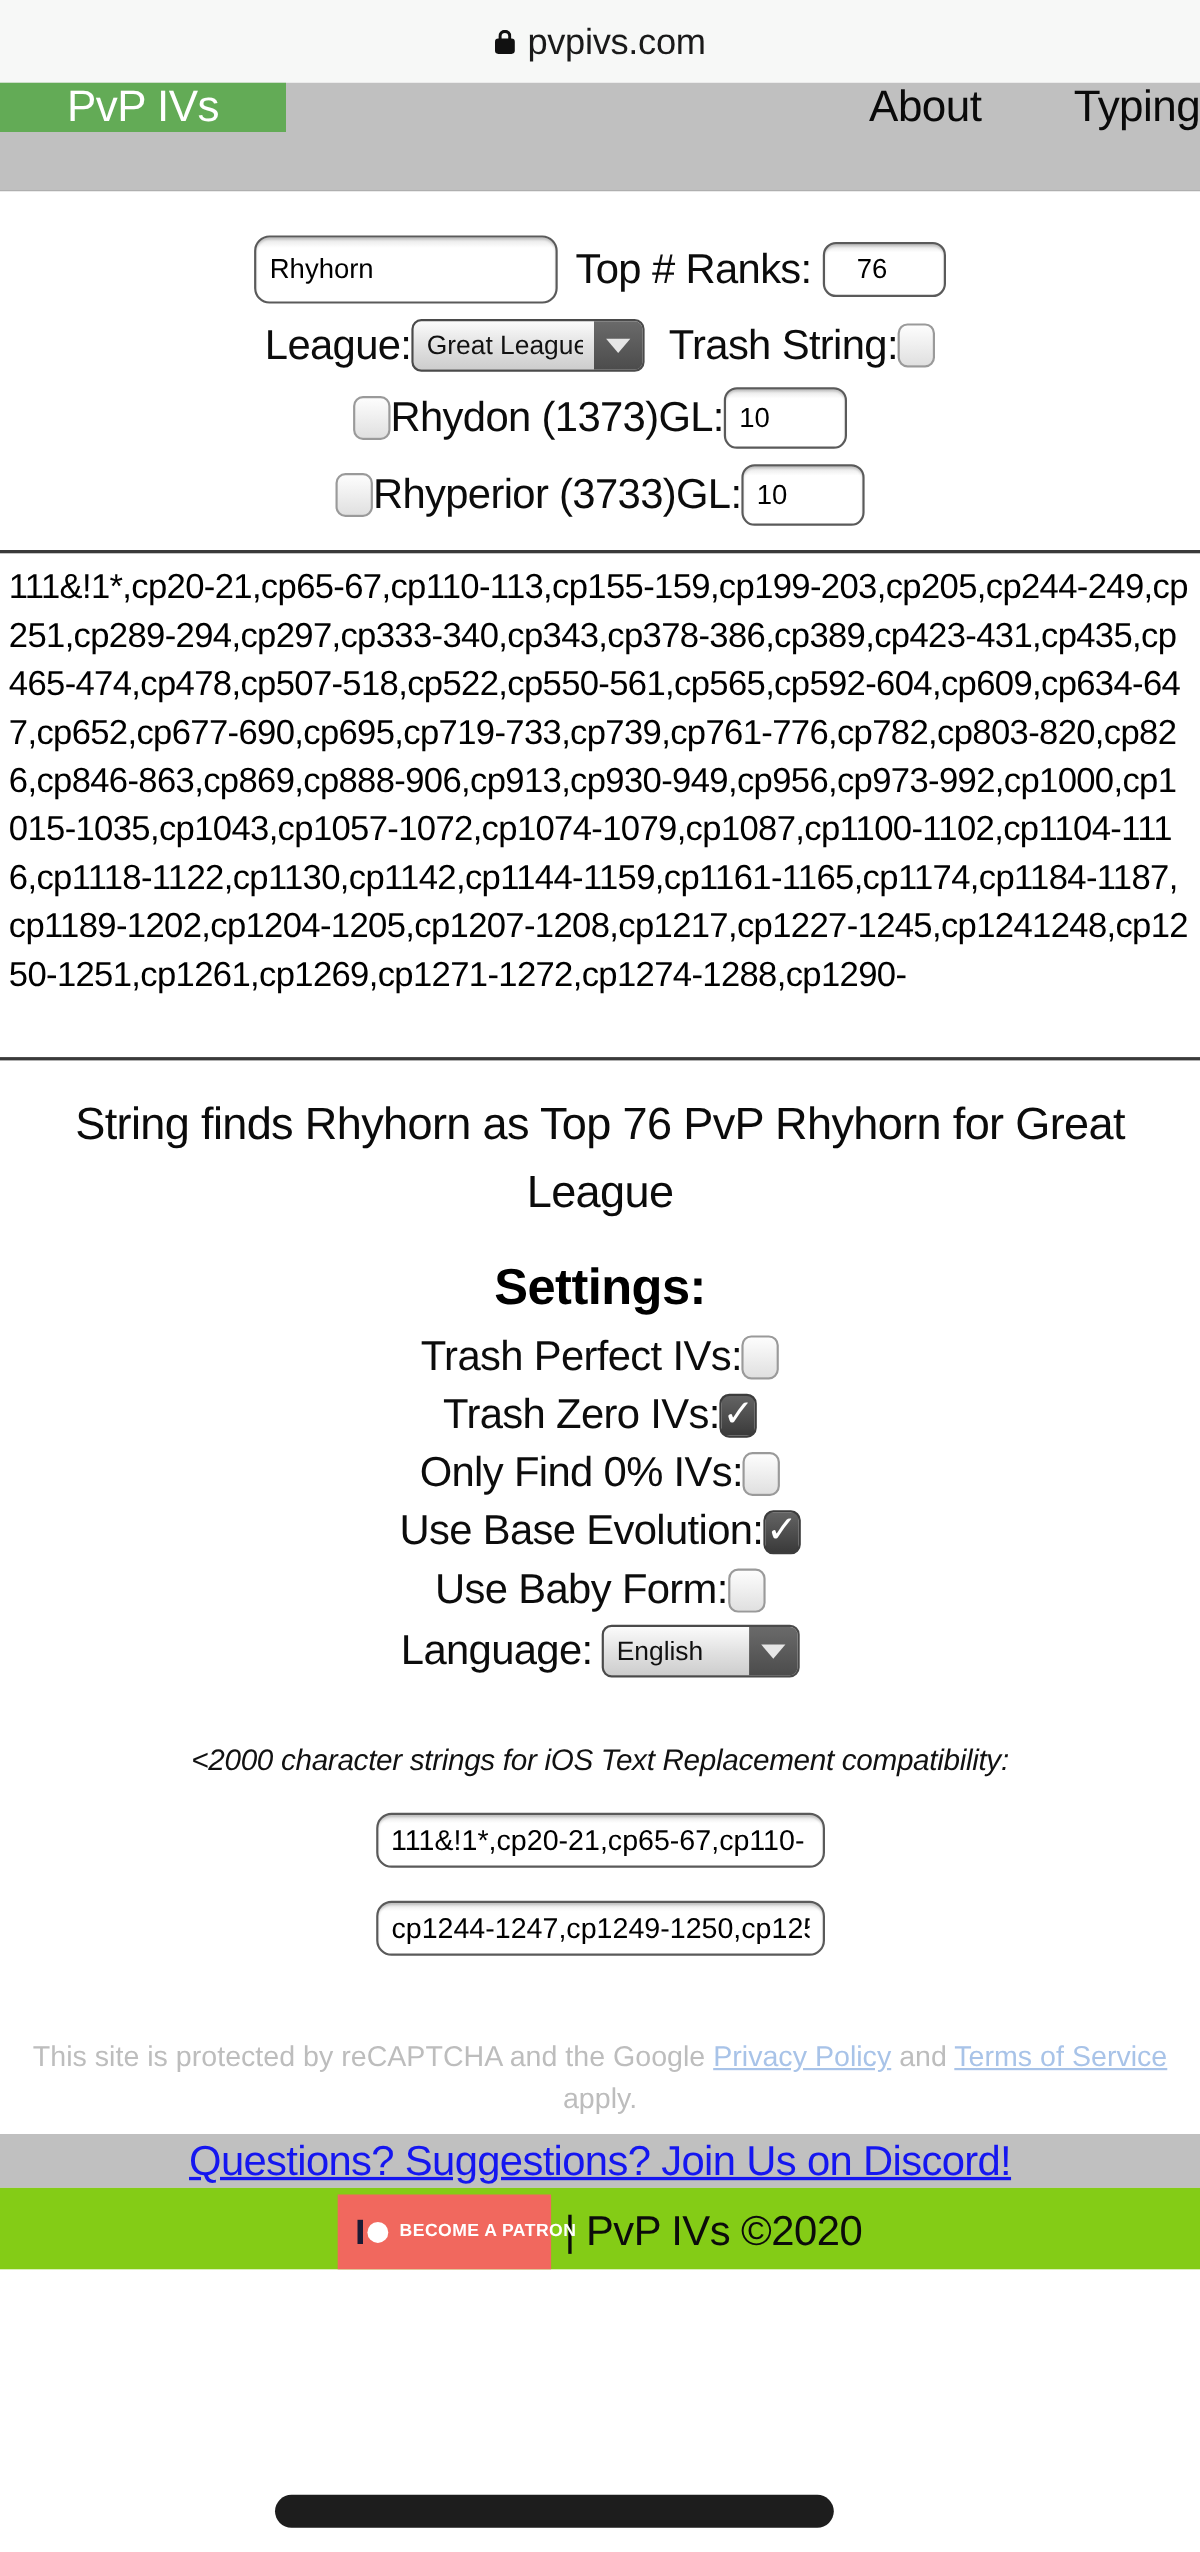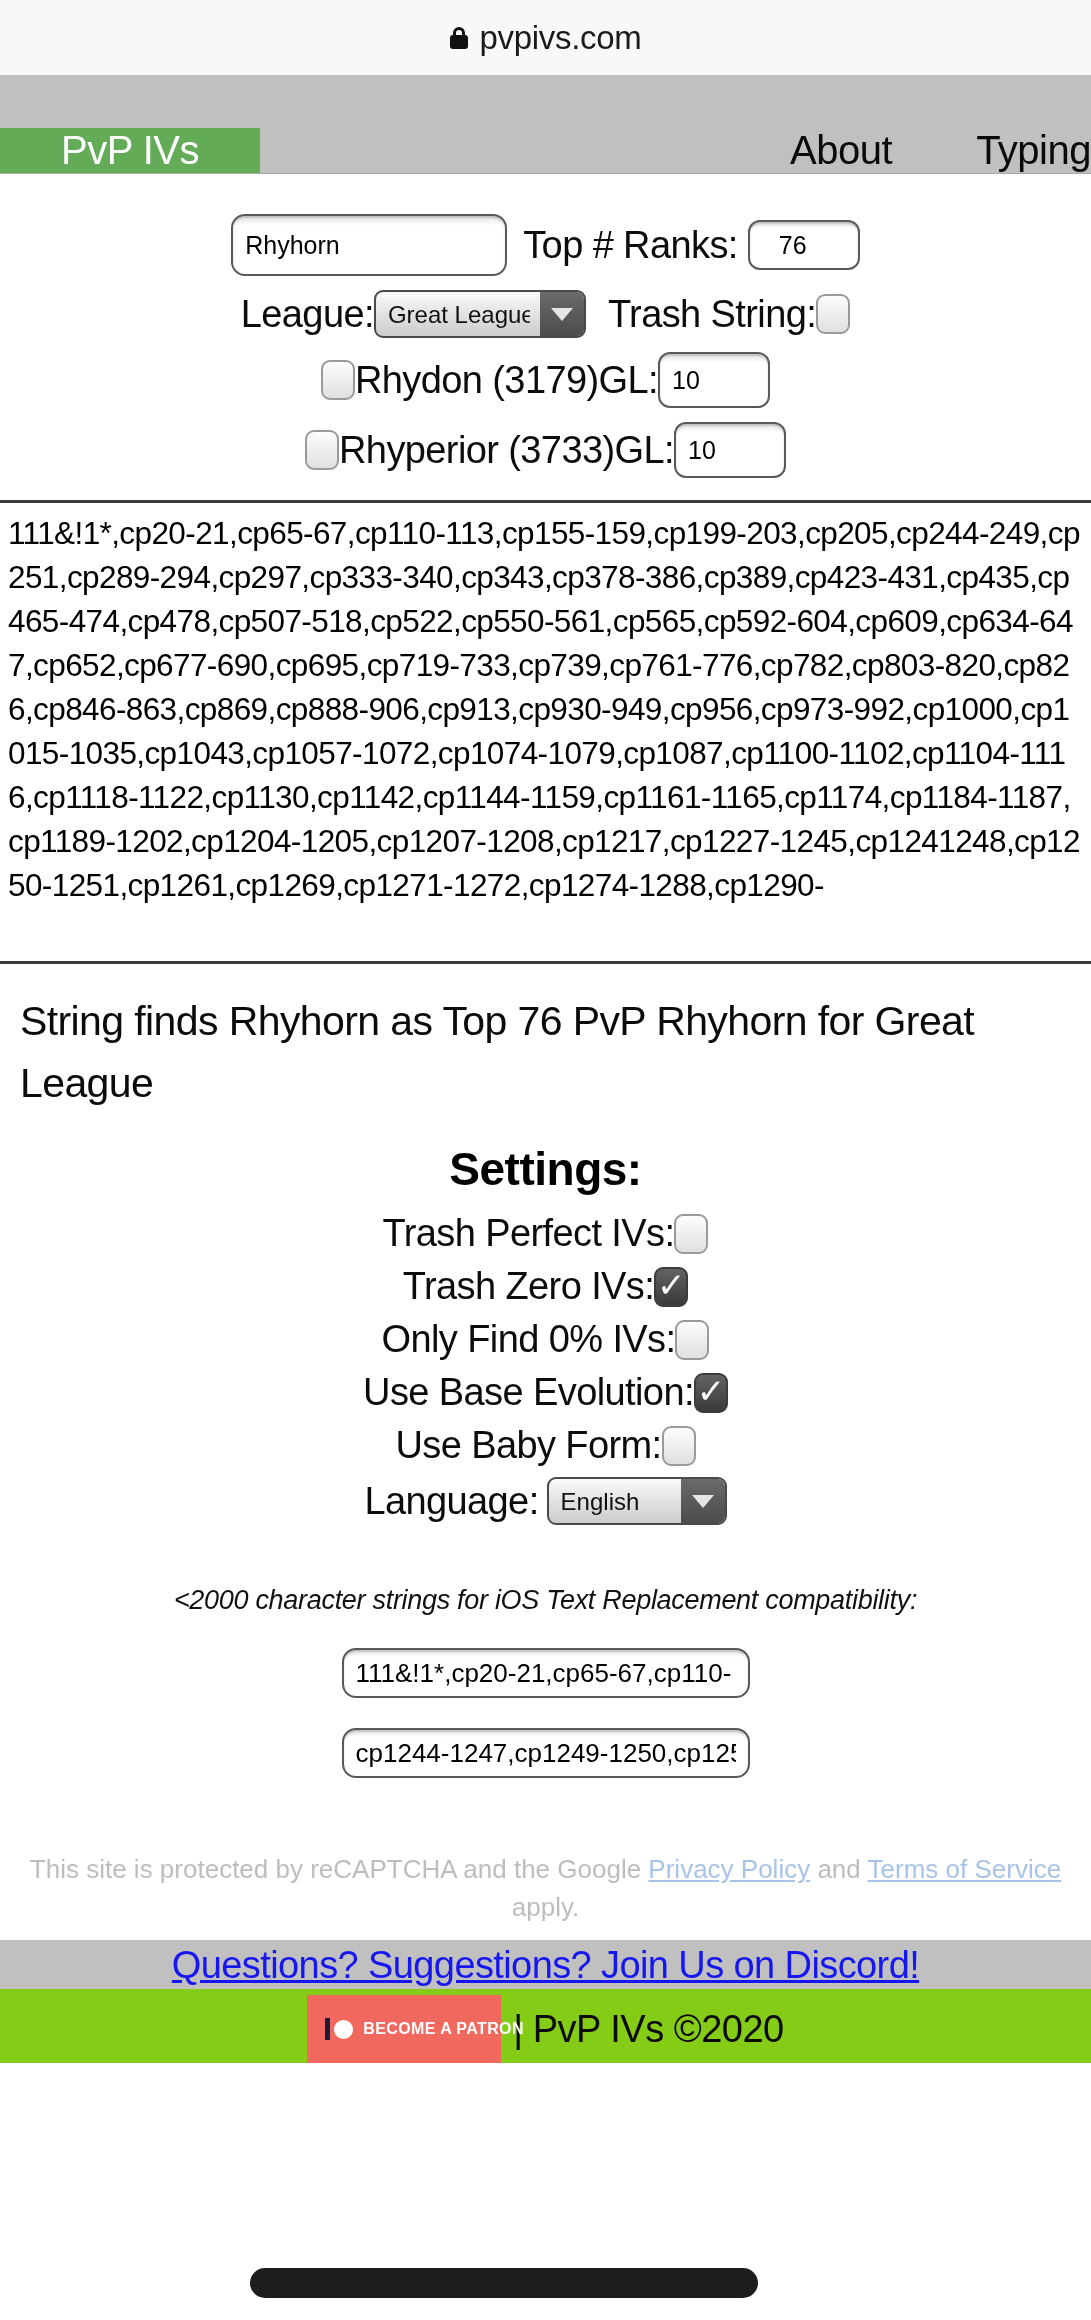--- a/index.html
+++ b/index.html
@@ -51,21 +51,21 @@
     font-size: 33px;
     color: #1a1a1a;
     letter-spacing: -0.3px;
   }
 
   
   .tabbar {
     height: 99px;
     background: #c0c0c0;
     display: flex;
-    align-items: flex-end;
+    align-items: flex-start;
     border-bottom: 1px solid #a8a8a8;
   }
   .tab {
     display: flex;
     align-items: center;
     font-size: 40px;
     color: #0a0a0a;
     letter-spacing: -0.5px;
     white-space: nowrap;
   }
@@ -210,21 +210,21 @@
     line-height: 44px;
     color: #000;
     letter-spacing: -0.6px;
     overflow: hidden;
     word-break: break-all;
     background: transparent;
   }
 
   
   .summary {
-    text-align: left;
+    text-align: center;
     font-size: 41px;
     color: #0b0b0b;
     line-height: 62px;
     padding: 26px 20px 0 20px;
     letter-spacing: -0.6px;
   }
 
   .settings-title {
     text-align: center;
     font-size: 46px;
@@ -386,21 +386,21 @@
       <span class="arrowbox">
           <span class="caret"></span>
         </span>
     </span>
     <span class="lbl" style="margin-left:22px;">Trash String:</span>
     <span class="cbx"></span>
   </div>
 
   <div class="row">
     <span class="cbx"></span>
-    <span class="lbl">Rhydon (3179)GL:</span>
+    <span class="lbl">Rhydon (1373)GL:</span>
     <input class="tinput gl" type="text" value="10" style="">
   </div>
 
   <div class="row">
     <span class="cbx"></span>
     <span class="lbl">Rhyperior (3733)GL:</span>
     <input class="tinput gl2" type="text" value="10" style="">
   </div>
 </div>
 

